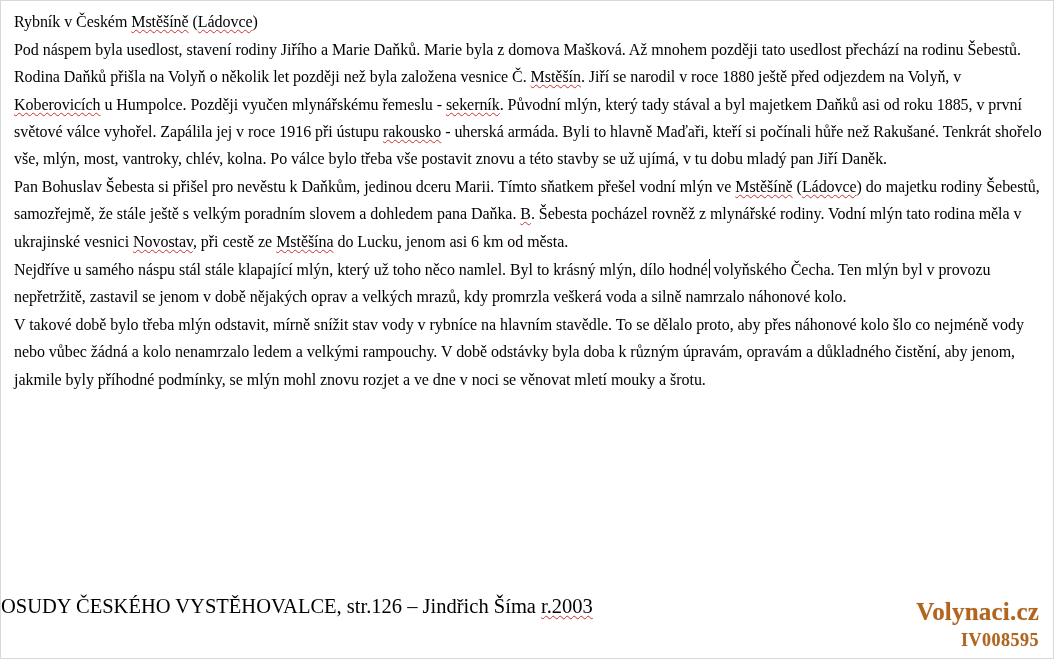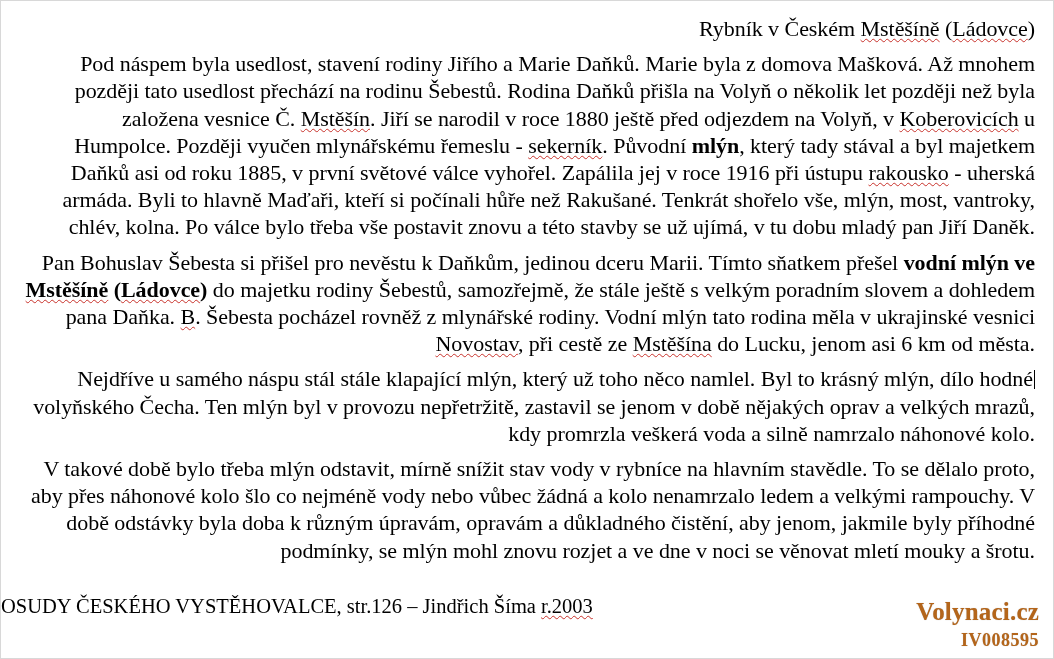--- a/index.html
+++ b/index.html
@@ -24,27 +24,27 @@
     border: 1px solid #d8d8d8;
     background: #fff;
   }
   .doc-body {
     position: absolute;
     left: 12px;
     top: 6px;
     width: 1030px;
   }
   .para {
-    font-size: 22px;
+    font-size: 16px;
     line-height: 27.2px;
-    text-align: right;
-    margin: 8px;
+    text-align: left;
+    margin: 1px;
     letter-spacing: -0.05px;
   }
-  .para b { font-weight: bold; }
+  .para b { font-weight: normal; }
   .spell {
     text-decoration: underline;
     text-decoration-style: wavy;
     text-decoration-color: #c8322b;
     text-decoration-thickness: 1px;
     text-underline-offset: 2px;
   }
   .caret {
     display: inline-block;
     width: 1px;

